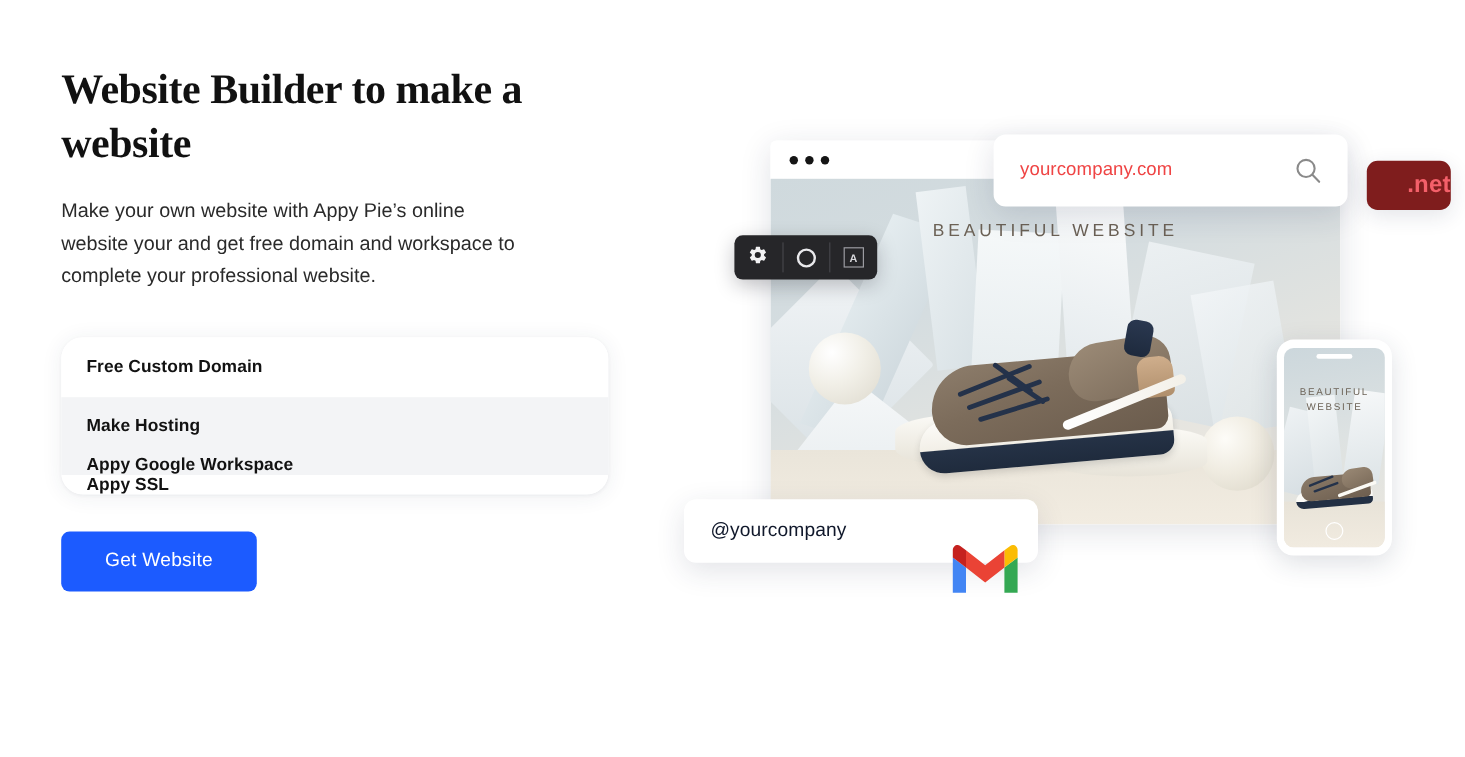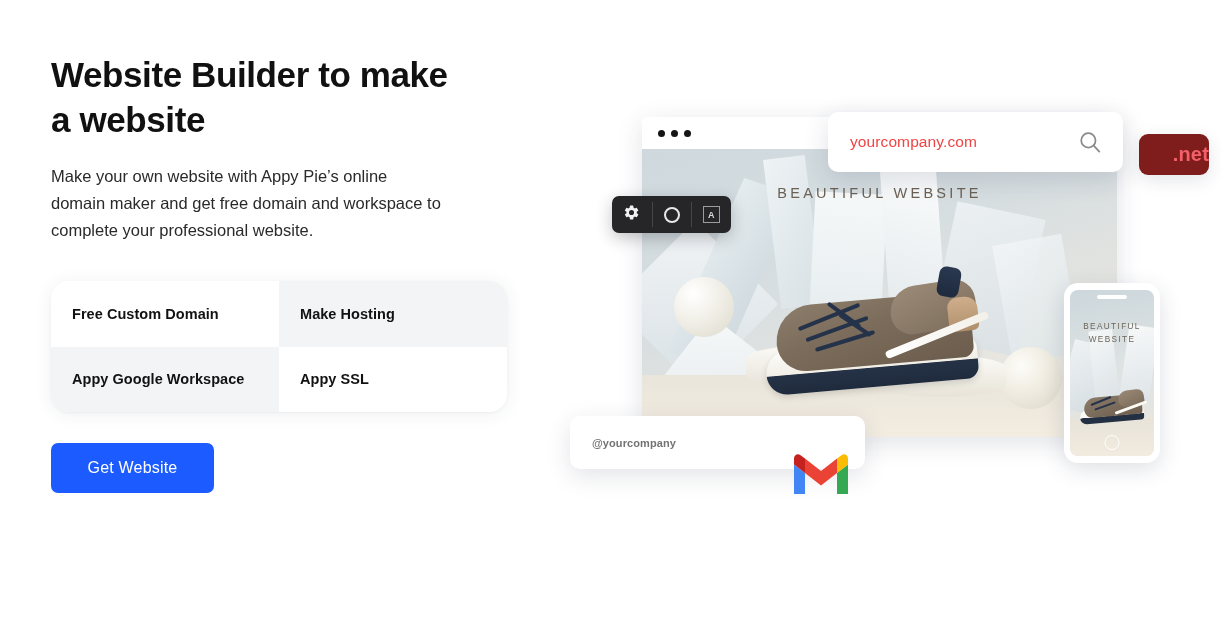--- a/index.html
+++ b/index.html
@@ -24,20 +24,21 @@
     top: 52px;
     width: 470px;
   }
   .hero-title {
     font-size: 35px;
     line-height: 45px;
     font-weight: 700;
     color: #111111;
     letter-spacing: -0.4px;
     width: 420px;
+    font-family: Liberation Serif, serif;
   }
   .hero-desc {
     margin-top: 21px;
     font-size: 16.5px;
     line-height: 27px;
     color: #2a2a2a;
     width: 392px;
     font-weight: 400;
   }
 
@@ -46,21 +47,21 @@
     position: absolute;
     left: 51px;
     top: 281px;
     width: 456px;
     height: 131px;
     border-radius: 18px;
     overflow: hidden;
     background: #ffffff;
     box-shadow: 0 2px 18px rgba(40,50,80,0.075), 0 1px 3px rgba(40,50,80,0.05);
     display: grid;
-    grid-template-columns: 1fr 1fr;
+    grid-template-columns: 1fr;
     grid-template-rows: 1fr 1fr;
   }
   .feature-cell {
     display: flex;
     align-items: center;
     padding-left: 21px;
     font-size: 14.5px;
     font-weight: 700;
     color: #121212;
     letter-spacing: 0.05px;
@@ -288,21 +289,21 @@
     top: 361px;
     width: 295px;
     height: 53px;
     border-radius: 10px;
     background: #ffffff;
     box-shadow: 0 7px 24px rgba(35,45,75,0.13);
     display: flex;
     align-items: center;
     padding-left: 22px;
   }
-  .email-text { font-size: 11px; color: #737373; letter-spacing: 0.1px; font-weight: bold; }
+  .email-text { font-size: 16px; color: #0f172a; letter-spacing: 0.1px; }
   .gmail-logo {
     position: absolute;
     left: 230px;
     top: 393px;
     width: 62px;
     height: 48px;
   }
 
   
   .phone {
@@ -355,21 +356,21 @@
   .p-l1 { left: 10px; top: 16px; width: 22px; transform: rotate(-22deg); }
   .p-l2 { left: 14px; top: 21px; width: 22px; transform: rotate(-20deg); }
 </style>
 </head>
 <body>
 
 <div class="page">
 
   <div class="left-col">
     <h1 class="hero-title">Website Builder to make a website</h1>
-    <p class="hero-desc">Make your own website with Appy Pie’s online domain maker and get free domain and workspace to complete your professional website.</p>
+    <p class="hero-desc">Make your own website with Appy Pie’s online website your and get free domain and workspace to complete your professional website.</p>
   </div>
 
   <div class="feature-card">
     <div class="feature-cell plain">
       <span>Free Custom Domain</span>
     </div>
     <div class="feature-cell shade">
       <span>Make Hosting</span>
     </div>
     <div class="feature-cell shade">

